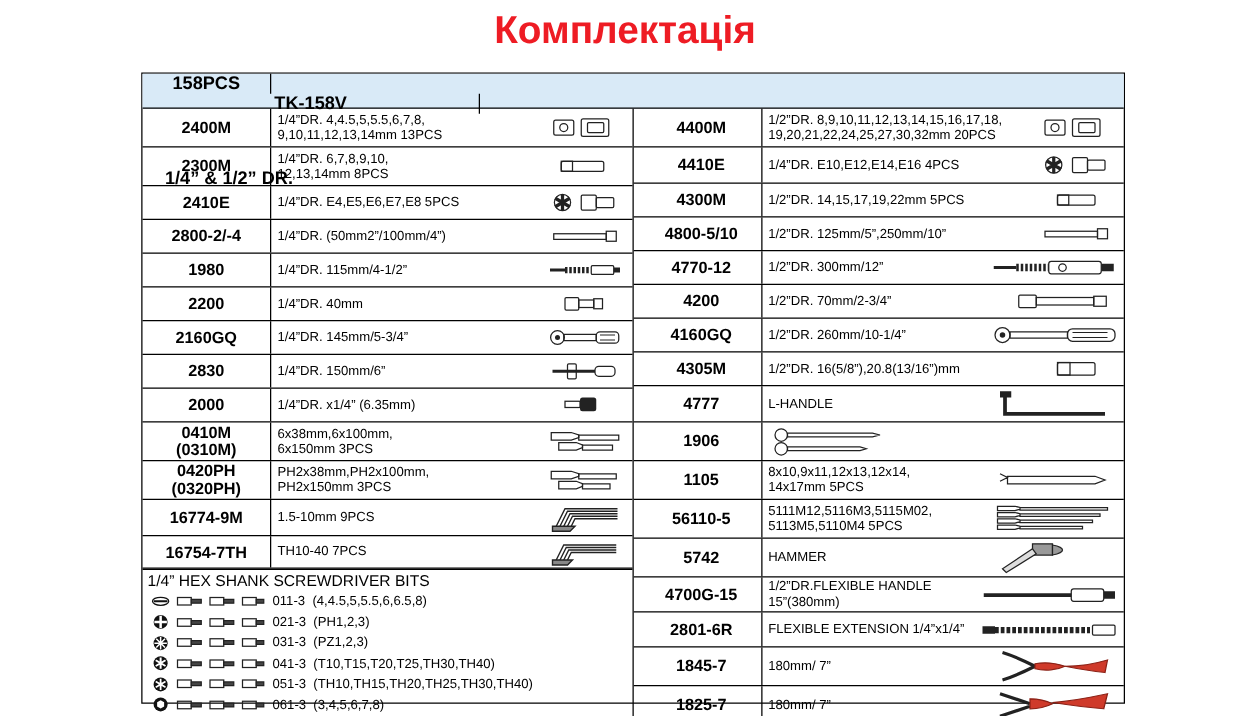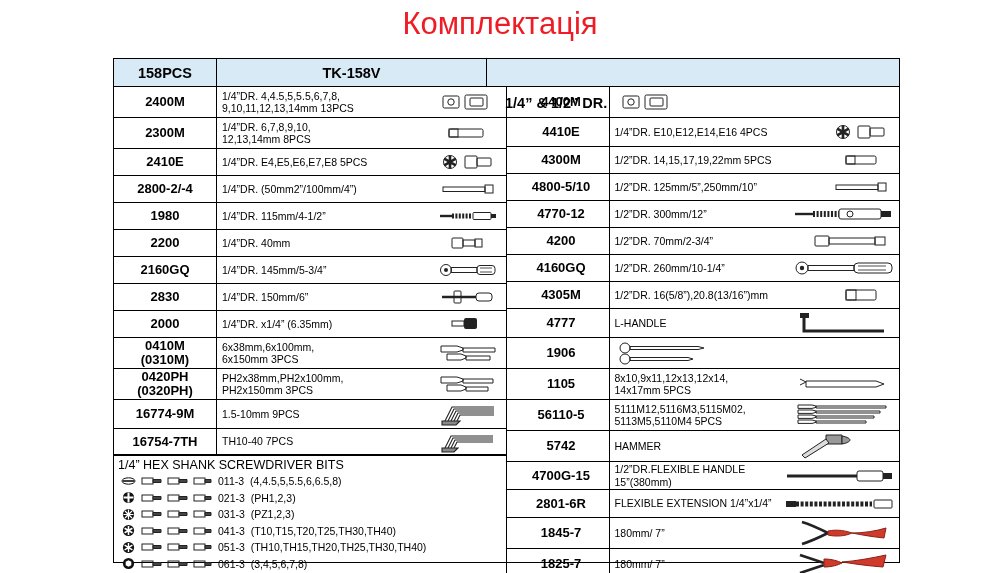--- a/index.html
+++ b/index.html
@@ -7,21 +7,21 @@
   body {
     width:1000px; height:573px;
     font-family:"Liberation Sans", sans-serif;
     background:#ffffff;
     color:#000;
     overflow:hidden;
   }
   #title {
     text-align:center;
     color:#ee1c24;
-    font-weight:normal;
+    font-weight:bold;
     font-size:31px;
     letter-spacing:0px;
     padding-top:6px;
     padding-bottom:4px;
     font-family:"Liberation Sans", sans-serif;
   }
   #sheet {
     position:absolute;
     left:113px; top:58px;
     width:787px; height:505px;
@@ -29,20 +29,21 @@
     display:flex;
     flex-direction:column;
   }
   
   .hdr {
     display:flex;
     height:28px;
     background:#d9eaf7;
     border-bottom:1.5px solid #000;
     align-items:stretch;
+    flex-direction:column;
   }
   .hdr .cell-code {
     width:103px;
     border-right:1.5px solid #000;
     display:flex; align-items:center; justify-content:center;
     font-weight:bold; font-size:14.5px;
   }
   .hdr .cell-mid {
     width:270px;
     border-right:1.5px solid #000;
@@ -500,20 +501,24 @@
           <div class="blabel">1/2” DR. DISC, 1/4” DR. (2PCS)</div>
         </div>
 
       </div>
     </div>
 
     <div class="col right">
 
       <div class="row" style="min-height:31px">
         <div class="code right-pad">4400M</div>
+        <div class="desc">
+            <span class="txt">1/2”DR.   8,9,10,11,12,13,14,15,16,17,18,
+19,20,21,22,24,25,27,30,32mm    20PCS</span>
+          </div>
         <div class="pics">
           <svg width="54" height="20" viewBox="0 0 54 20">
               <rect x="2" y="4" width="16" height="12" rx="1.5" fill="none" stroke="#222"></rect>
               <circle cx="10" cy="10" r="3.2" fill="none" stroke="#222"></circle>
               <rect x="24" y="3" width="22" height="14" rx="1.5" fill="none" stroke="#222"></rect>
               <rect x="29" y="6" width="13" height="8" rx="1" fill="none" stroke="#222"></rect>
             </svg>
         </div>
       </div>
 

